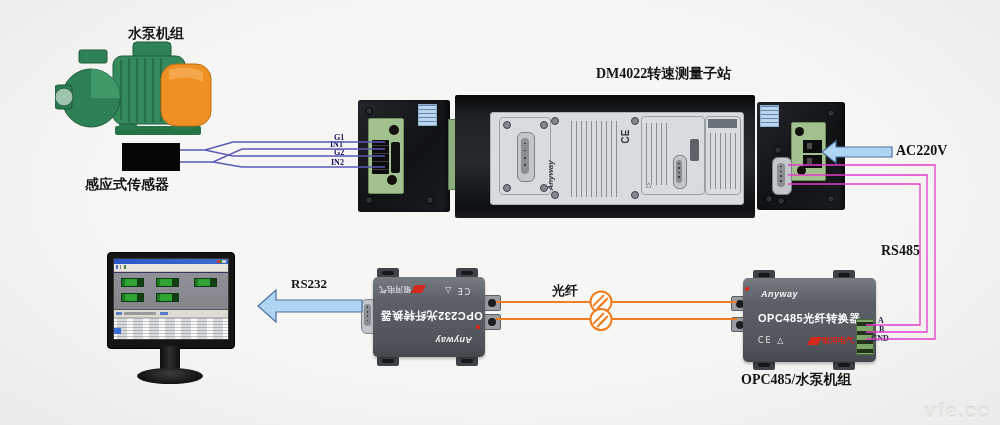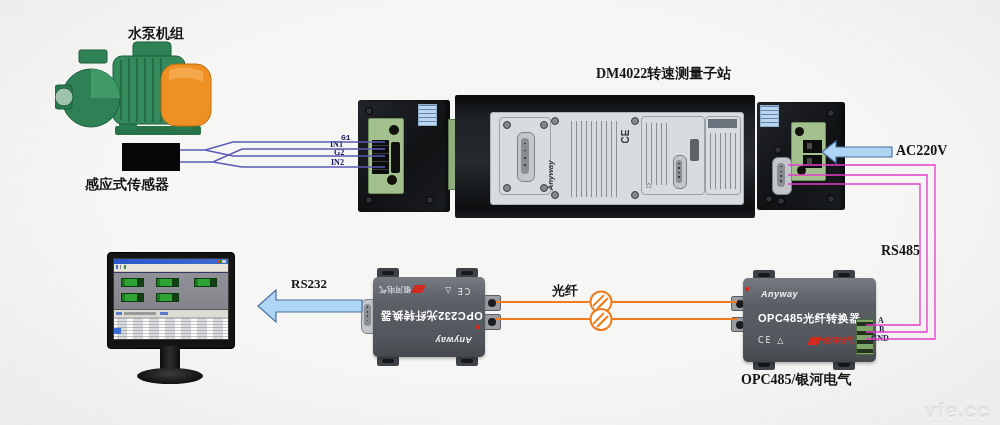--- a/index.html
+++ b/index.html
@@ -100,21 +100,21 @@
     <path d="M 36 29 A 29 29 0 0 1 65 58 L 36 58 Z" fill="#3f9a68"></path>
     <rect x="0" y="45" width="17" height="24" rx="3" fill="#2a7a50" stroke="#1d5c3b"></rect>
     <circle cx="9" cy="57" r="9" fill="#9fc4ae" stroke="#245e41"></circle>
     <rect x="106" y="24" width="50" height="62" rx="15" fill="#ef9025" stroke="#b96e10"></rect>
     <path d="M 114 30 q 18 -6 34 2 l 0 10 q -16 -8 -34 -2 Z" fill="#f6ad55" opacity="0.8"></path>
   </svg>
 
   <div class="sensor-box"></div>
   <div class="cap" style="left:85px;top:176px;">感应式传感器</div>
 
-  <span class="wlabel" style="left:341px;top:134px;font-family:Liberation Mono, monospace;">G1</span>
+  <span class="wlabel" style="left:334px;top:134px;">G1</span>
   <span class="wlabel" style="left:330px;top:141px;">IN1</span>
   <span class="wlabel" style="left:334px;top:149px;">G2</span>
   <span class="wlabel" style="left:331px;top:159px;">IN2</span>
 
   <div class="cap" style="left:548px;top:65px;margin-left:48px;">DM4022转速测量子站</div>
 
   <div class="ifbox" style="left:358px;top:100px;width:92px;height:112px;">
     <div class="screwd" style="left:7px;top:7px;"></div>
     <div class="screwd" style="left:72px;top:11px;"></div>
     <div class="screwd" style="left:7px;top:96px;"></div>
@@ -189,21 +189,21 @@
     <div class="reddot" style="left:2px;top:9px;"></div>
     <span class="opc-brand" style="left:18px;top:11px;">Anyway</span>
     <span class="opc-title" style="left:15px;top:33px;">OPC485光纤转换器</span>
     <span class="opc-marks" style="left:15px;top:58px;">CE △</span>
     <div class="vendor" style="left:66px;top:57px;">
       <span class="vflag"></span>
       <span class="vtext">银河电气</span>
     </div>
     <div class="tblock" style="left:113px;top:41px;width:16px;height:34px;"></div>
   </div>
-  <div class="cap" style="left:741px;top:371px;">OPC485/银河电气</div>
+  <div class="cap" style="left:741px;top:371px;">OPC485/水泵机组</div>
 
   <span class="tlabel" style="left:878px;top:317px;">A</span>
   <span class="tlabel" style="left:879px;top:326px;">B</span>
   <span class="tlabel" style="left:871px;top:335px;">GND</span>
   <div class="cap" style="left:881px;top:243px;">RS485</div>
 
   <div class="cap" style="left:552px;top:282px;font-size:13px;">光纤</div>
 
   <div class="flange" style="left:377px;top:268px;"></div>
   <div class="flange" style="left:456px;top:268px;"></div>

